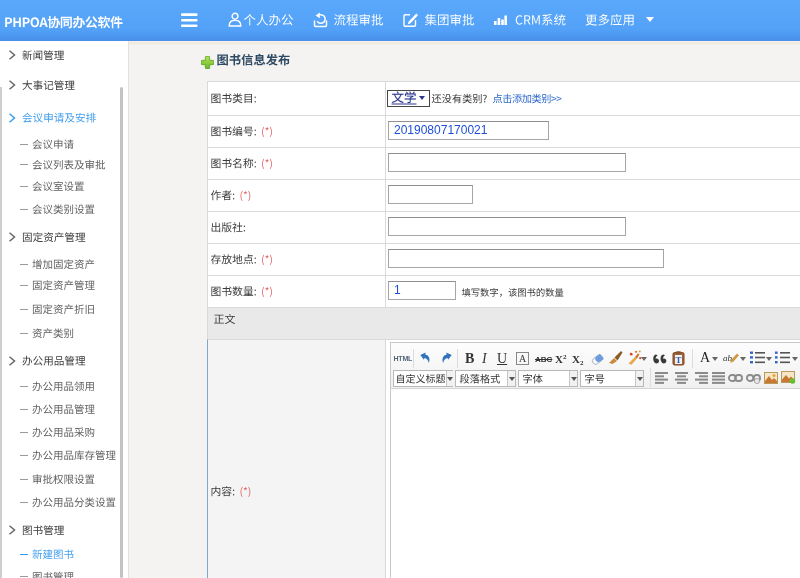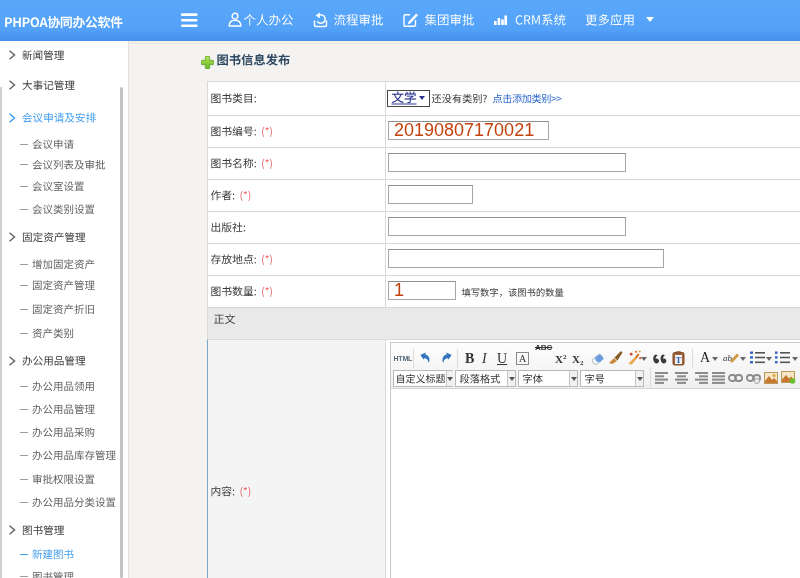--- a/index.html
+++ b/index.html
@@ -11,21 +11,21 @@
   background:linear-gradient(180deg,#59a8fb 0%,#53a2f8 70%,#478fea 100%); }
 
 #side { left:0; top:41px; width:129px; height:537px; background:#fff;
   border-right:1px solid #e2e2e2; }
 #sbthumb { left:120px; top:87px; width:3px; height:491px; background:#c3c3c3; border-radius:2px;}
 
 .row { left:207px; width:594px; background:#fff; border:solid #d9d9d9; border-width:1px 0 0 1px; }
 .vline { left:385px; width:1px; background:#d9d9d9; }
 
 .inp { background:#fff; border:1px solid #a6a6a6; border-top-color:#8f8f8f;
-  font-family:"Liberation Sans",sans-serif; font-size:18px; color:#c2410c;
+  font-family:"Liberation Sans",sans-serif; font-size:12px; color:#1d4ed8;
   padding:0 0 0 5px; line-height:17px; }
 .seg { border-left:1px solid #c6c6c6; }
 </style>
 </head>
 <body>
 <div id="hdr" class="abs"></div>
 <div class="abs" style="left:129px;top:41px;width:671px;height:4px;background:linear-gradient(180deg,#f7f3ec,#eee9dd 55%,#f4f3f1)"></div>
 
 <svg class="abs" style="left:181px;top:13px" width="17" height="15" viewBox="0 0 17 15">
  <g fill="#fff">
@@ -116,21 +116,21 @@
  <path d="M0.8 4.8 L6.2 0.6 V3.0 C10.8 2.9 13.2 6.2 12.6 11.5 C11.0 8.0 9.0 7.0 6.2 7.1 V9.2 Z" fill="#3272bf" transform="rotate(14 7 7)"></path>
 </svg>
 <svg class="abs" style="left:440px;top:352px" width="13" height="13" viewBox="0 0 15 15">
  <path d="M14.2 4.8 L8.8 0.6 V3.0 C4.2 2.9 1.8 6.2 2.4 11.5 C4.0 8.0 6.0 7.0 8.8 7.1 V9.2 Z" fill="#3272bf" transform="rotate(-14 8 7)"></path>
 </svg>
 <div class="abs" style="left:457px;top:349px;width:1px;height:19px;background:#dcdcdc"></div>
 <div class="abs" style="left:465px;top:351px;font-family:'Liberation Serif',serif;font-size:14px;font-weight:bold;color:#333">B</div>
 <div class="abs" style="left:482px;top:351px;font-family:'Liberation Serif',serif;font-size:14px;font-style:italic;color:#333">I</div>
 <div class="abs" style="left:497px;top:351px;font-family:'Liberation Serif',serif;font-size:14px;color:#333;text-decoration:underline">U</div>
 <div class="abs" style="left:516px;top:352px;width:13px;height:13px;border:1px solid #888;font-family:'Liberation Serif',serif;font-size:10px;color:#333;text-align:center;line-height:12px">A</div>
-<div class="abs" style="left:535px;top:343px;font-size:8px;font-weight:bold;color:#333;text-decoration:line-through">ABC</div>
+<div class="abs" style="left:535px;top:355px;font-size:8px;font-weight:bold;color:#333;text-decoration:line-through">ABC</div>
 <div class="abs" style="left:555px;top:353px;font-family:'Liberation Serif',serif;font-size:11px;font-weight:bold;color:#333">X<span style="font-size:7px;vertical-align:4px">2</span></div>
 <div class="abs" style="left:572px;top:353px;font-family:'Liberation Serif',serif;font-size:11px;font-weight:bold;color:#333">X<span style="font-size:7px;vertical-align:-2px">2</span></div>
 <svg class="abs" style="left:591px;top:353px" width="13" height="13" viewBox="0 0 13 13">
  <g transform="rotate(-38 6.5 6.5)">
   <rect x="1" y="3.4" width="11" height="6.4" rx="3" fill="#fdfdfd" stroke="#8899aa" stroke-width="0.7"></rect>
   <path d="M4.5 3.4 H9 A3.2 3.2 0 0 1 12 6.6 A3.2 3.2 0 0 1 9 9.8 H4.5 Z" fill="#6d9ce0" transform="rotate(180 8.25 6.6)"></path>
  </g>
 </svg>
 <svg class="abs" style="left:608px;top:350px" width="15" height="15" viewBox="0 0 15 15">
  <path d="M1 13 L6 8 L9 11 L4.5 14 Z" fill="#c98a3d"></path>

